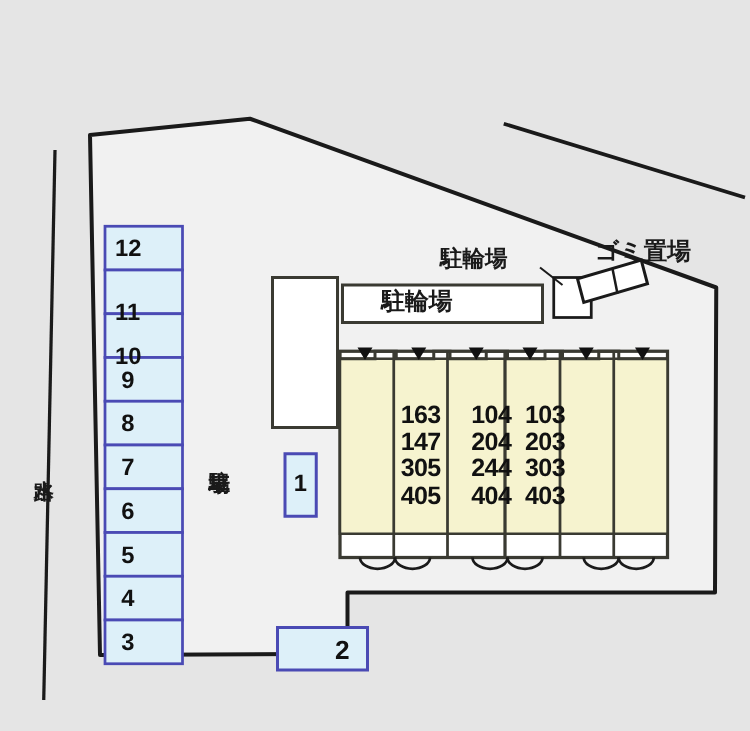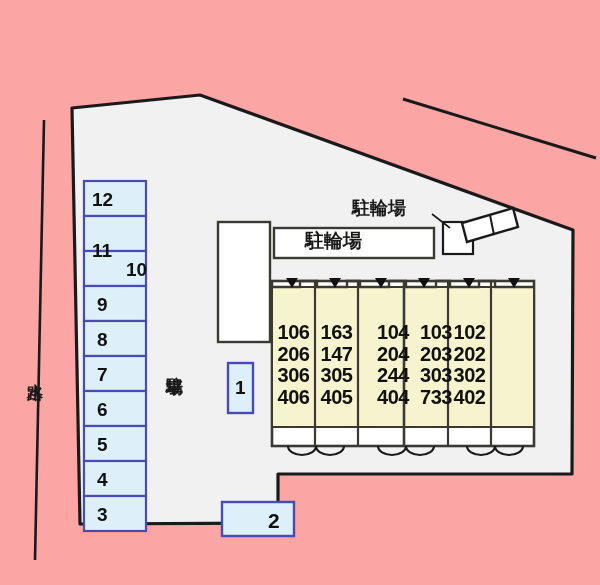--- a/index.html
+++ b/index.html
@@ -4,21 +4,21 @@
 <style>
   html, body {
     margin: 0;
     padding: 0;
     background: #ffffff;
   }
   #stage {
     position: relative;
     width: 600px;
     height: 585px;
-    background: #fca5a5;
+    background: #e5e5e5;
     font-family: "Liberation Sans", "DejaVu Sans", sans-serif;
     overflow: hidden;
   }
   svg.plan {
     position: absolute;
     left: 0;
     top: 0;
     width: 600px;
     height: 585px;
   }
@@ -133,70 +133,59 @@
       <polygon points="329,278 341,278 335,288"></polygon>
       <polygon points="375,278 387,278 381,288"></polygon>
       <polygon points="418,278 430,278 424,288"></polygon>
       <polygon points="463,278 475,278 469,288"></polygon>
       <polygon points="508,278 520,278 514,288"></polygon>
     </g>
   </svg>
 
   <div class="stall-num" style="left:92px;  top:189px;">12</div>
   <div class="stall-num" style="left:92px;  top:240px;">11</div>
-  <div class="stall-num" style="left:92px;  top:259px;margin-left:34px;">10</div>
+  <div class="stall-num" style="left:92px;  top:275px;">10</div>
   <div class="stall-num" style="left:97px;  top:294px;">9</div>
   <div class="stall-num" style="left:97px;  top:329px;">8</div>
   <div class="stall-num" style="left:97px;  top:364px;">7</div>
   <div class="stall-num" style="left:97px;  top:399px;">6</div>
   <div class="stall-num" style="left:97px;  top:434px;">5</div>
   <div class="stall-num" style="left:97px;  top:469px;">4</div>
   <div class="stall-num" style="left:97px;  top:504px;">3</div>
 
   <div class="stall-num" style="left:235px; top:377px;">1</div>
   <div class="stall-num" style="left:268px; top:509px; font-size:21px;">2</div>
 
   <div class="lbl vlabel kanji" style="left:26px; top:371px; font-size:16px;">水路</div>
 
   <div class="lbl vlabel kanji" style="left:165px; top:363px; font-size:17px;">駐車場</div>
 
   <div class="lbl kanji" style="left:305px; top:233px; font-size:19px;">駐輪場</div>
 
   <div class="lbl kanji" style="left:352px; top:200px; font-size:18px;">駐輪場</div>
 
+  <div class="lbl kanji" style="left:476px; top:193px; font-size:19px;">ゴミ置場</div>
 
-  <div class="unit-col" style="left:272px; top:322px; width:43px;">
-    <span>106</span>
-    <span>206</span>
-    <span>306</span>
-    <span>406</span>
-  </div>
 
   <div class="unit-col" style="left:315px; top:322px; width:43px;">
     <span>163</span>
     <span>147</span>
     <span>305</span>
     <span>405</span>
   </div>
 
   <div class="unit-col" style="left:358px; top:322px; width:46px;margin-left:12px;">
     <span>104</span>
     <span>204</span>
     <span>244</span>
     <span>404</span>
   </div>
 
   <div class="unit-col" style="left:404px; top:322px; width:64px;">
     <span>103</span>
     <span>203</span>
     <span>303</span>
-    <span>733</span>
+    <span>403</span>
   </div>
 
-  <div class="unit-col" style="left:448px; top:322px; width:43px;">
-    <span>102</span>
-    <span>202</span>
-    <span>302</span>
-    <span>402</span>
-  </div>
 
 
 </div>
 
 </body></html>

